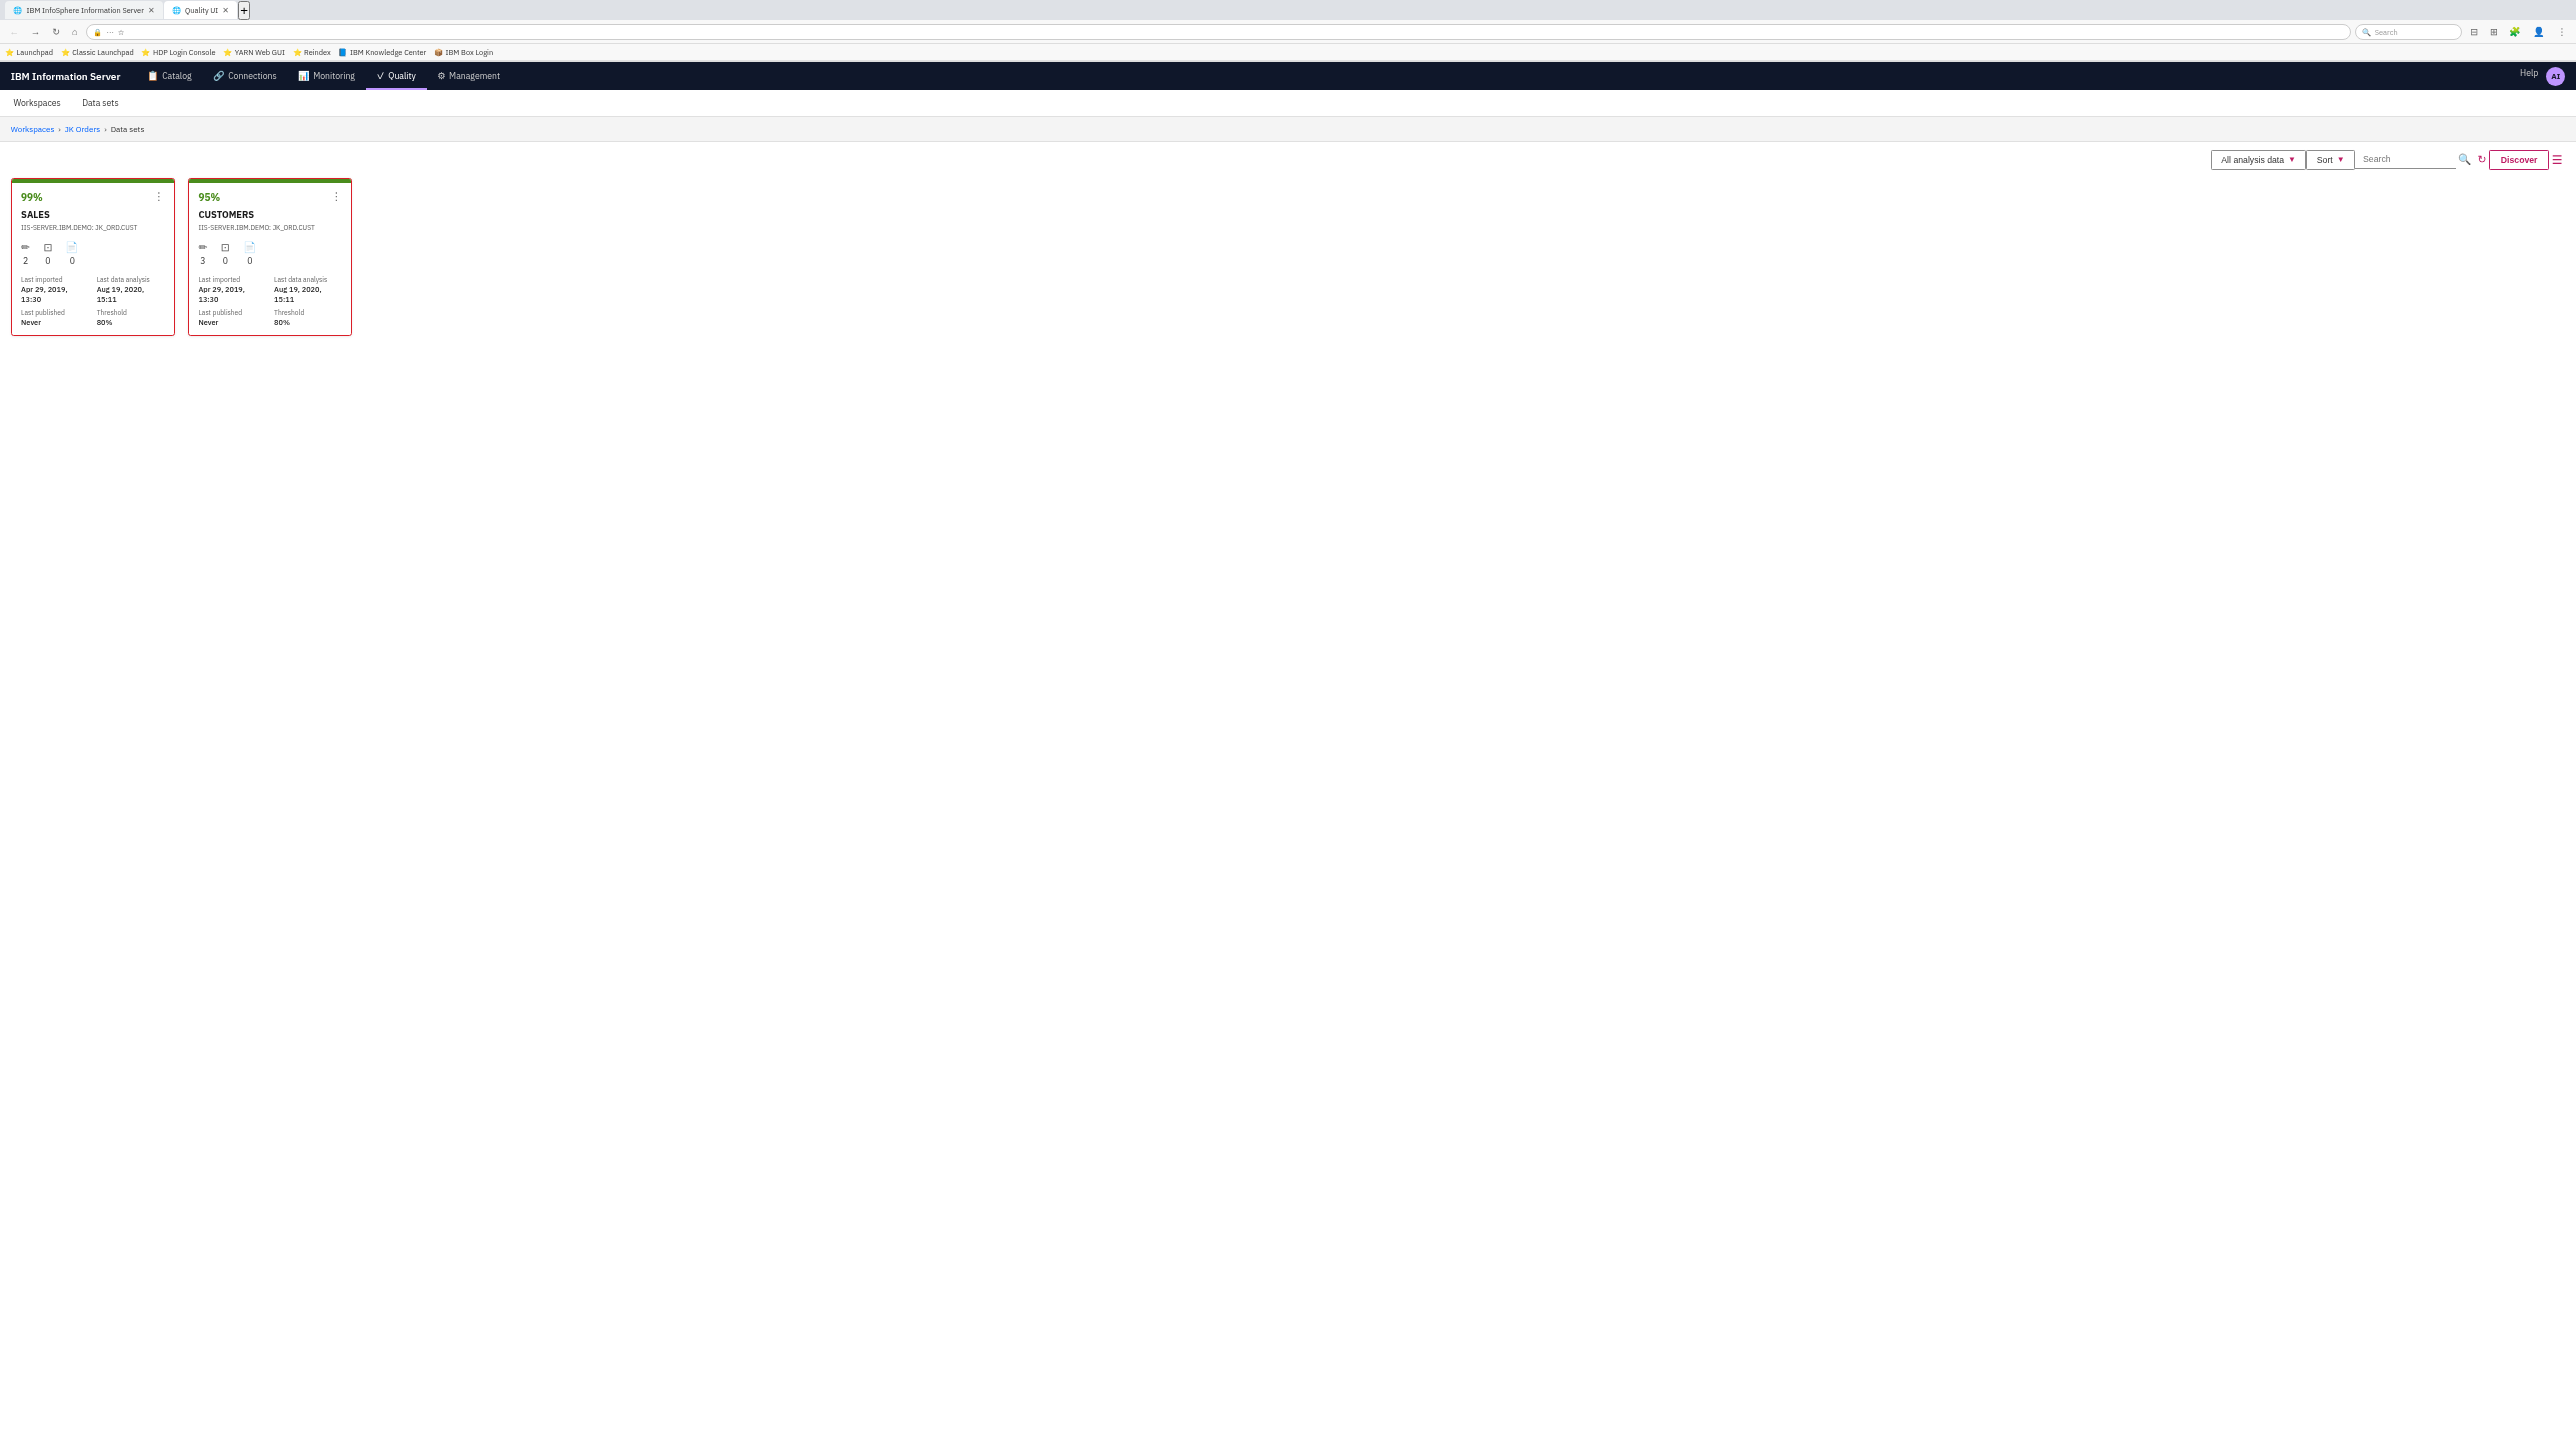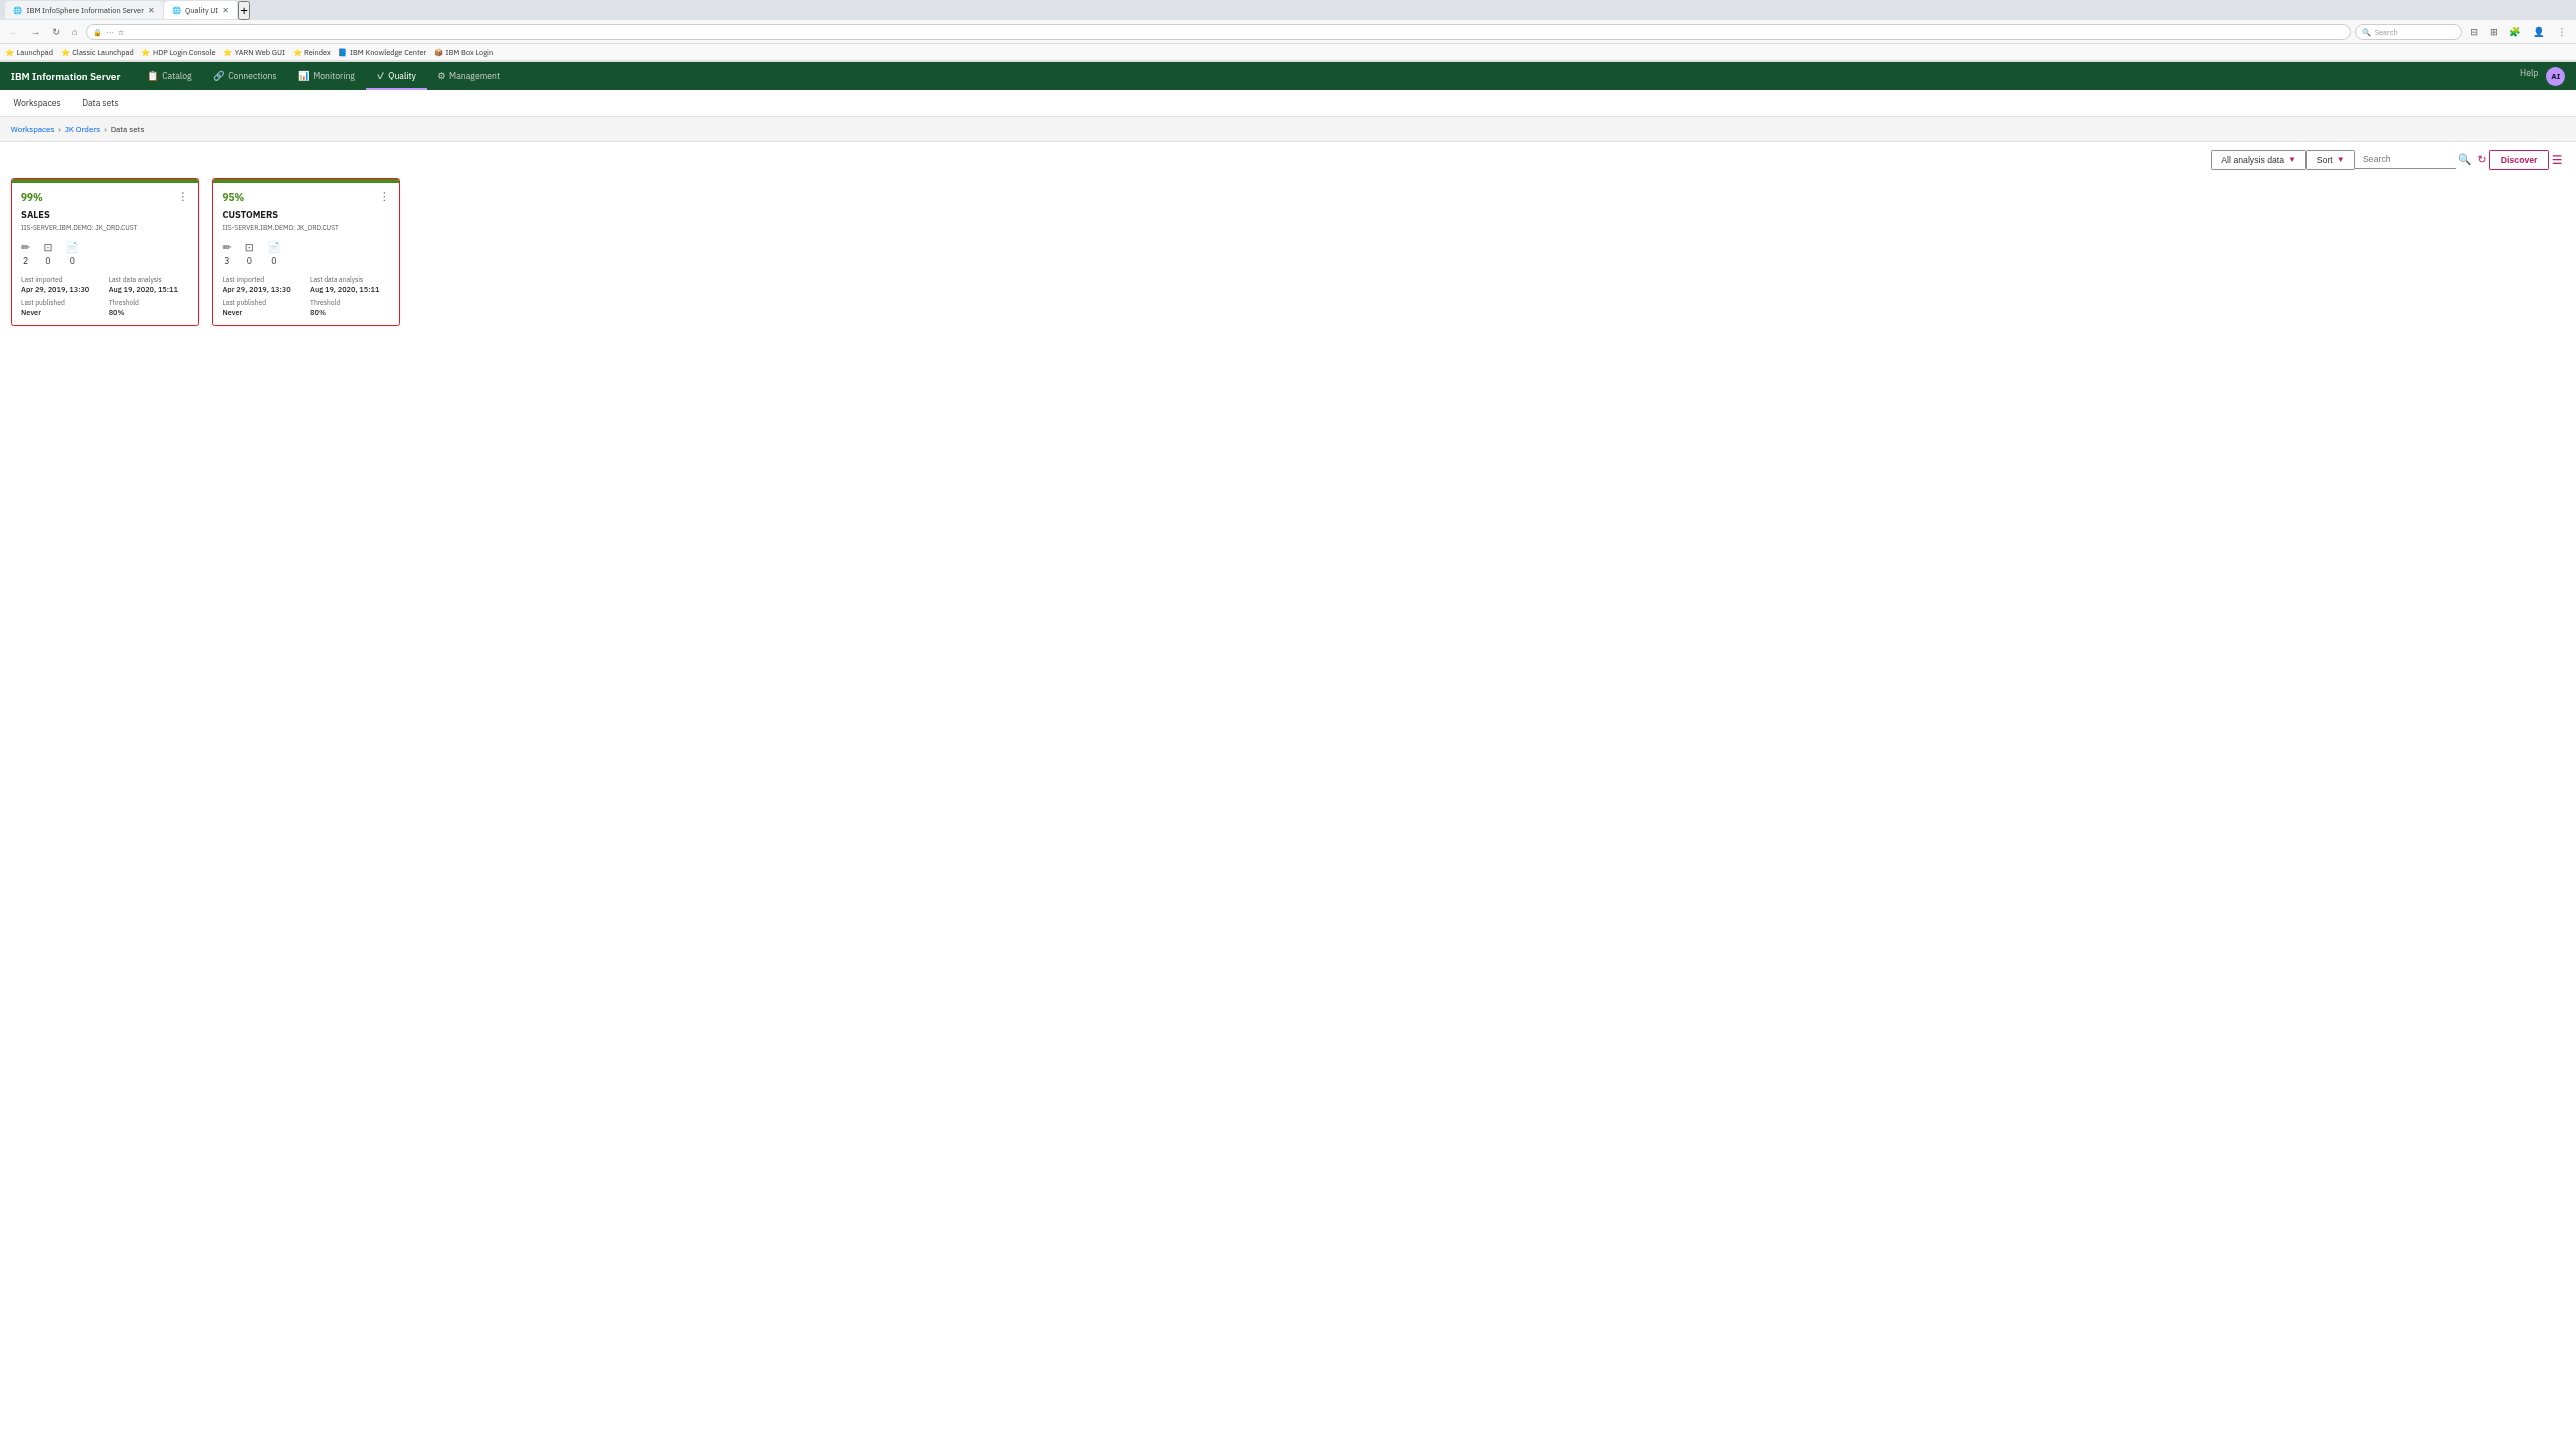--- a/index.html
+++ b/index.html
@@ -99,21 +99,21 @@
       cursor: pointer;
       color: #333;
       white-space: nowrap;
     }
     .bookmark-item .bk-icon { font-size: 7.4px; }
 
     
     .app-header {
       display: flex;
       align-items: center;
-      background: #14532d;
+      background: #0f172a;
       height: 28px;
       padding: 0 10.7px;
       gap: 0;
     }
     .app-logo {
       color: #fff;
       font-size: 10px;
       font-weight: 600;
       margin-right: 16px;
       white-space: nowrap;
@@ -271,21 +271,21 @@
     }
 
     
     .cards-container {
       display: flex;
       flex-wrap: wrap;
       gap: 13.4px;
       padding: 0 10.7px 10.7px;
     }
     .dataset-card {
-      width: 188px;
+      width: 164px;
       border: 1.3px solid #da1e28;
       border-radius: 2.7px;
       background: #fff;
       overflow: hidden;
       box-shadow: 0 0.7px 2.7px rgba(0,0,0,0.08);
       position: relative;
     }
     .card-top-bar {
       height: 4px;
       background: #4a8c1c;

